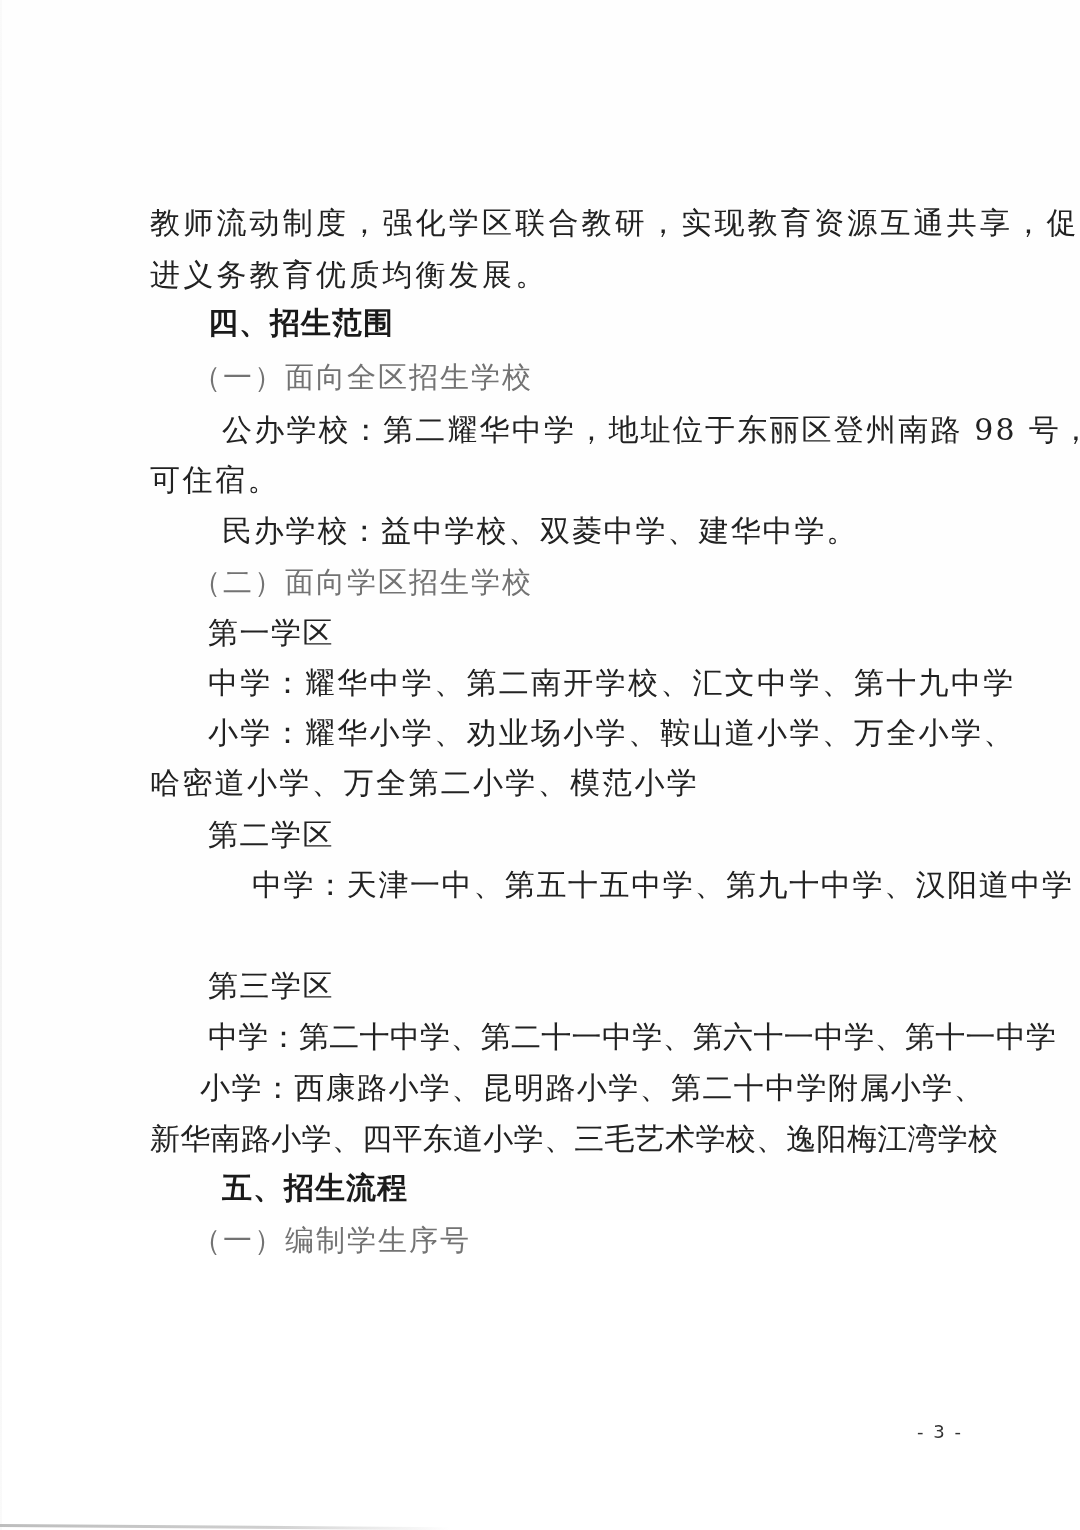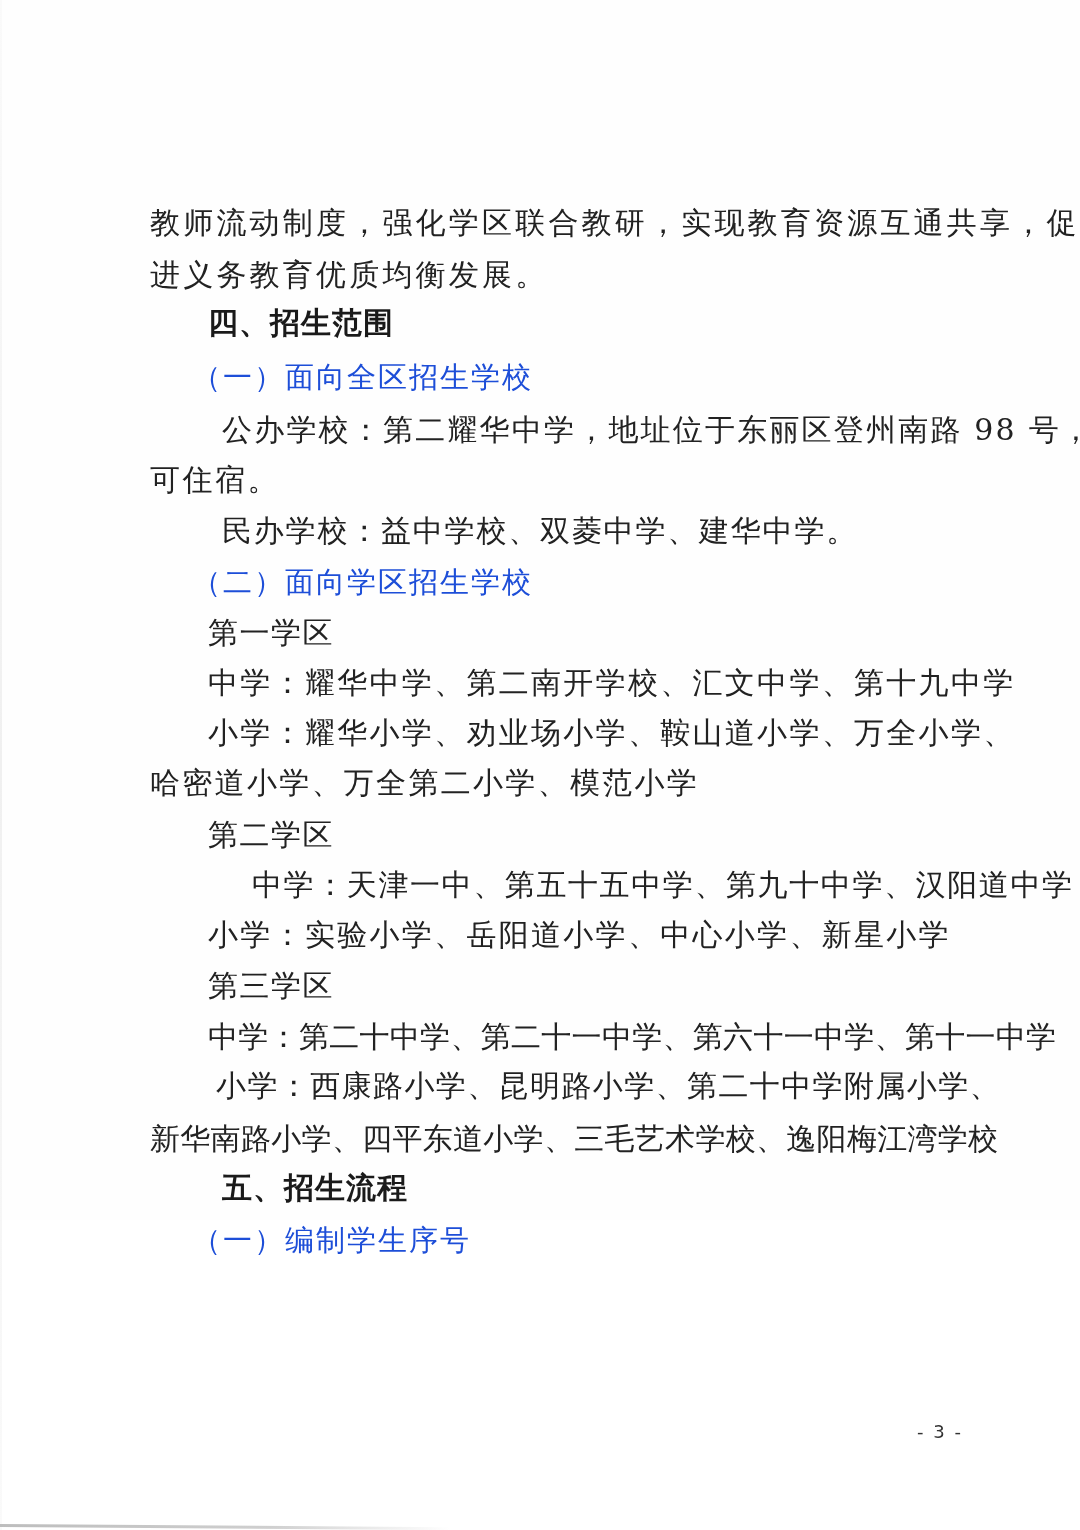--- a/index.html
+++ b/index.html
@@ -32,21 +32,21 @@
     .heading {
       font-family: Liberation Mono, monospace;
       font-weight: bold;
       font-size: 30px;
       letter-spacing: 1px;
       color: #1a1a1a;
     }
     .subheading {
       font-size: 29px;
       letter-spacing: 2px;
-      color: #1d4ed8;
+      color: #737373;
     }
     .page-number {
       position: absolute;
       left: 917px;
       top: 1421px;
       font-family: "DejaVu Sans", "Liberation Sans", sans-serif;
       font-size: 18px;
       color: #333;
       letter-spacing: 2px;
     }
@@ -87,25 +87,24 @@
 
   <div class="line subheading" style="left:192px; top:562px;">（二）面向学区招生学校</div>
 
   <div class="line" style="left:208px; top:613px;">第一学区</div>
   <div class="line" style="left:208px; top:663px; letter-spacing:2.3px;text-align:right;">中学：耀华中学、第二南开学校、汇文中学、第十九中学</div>
   <div class="line" style="left:208px; top:713px; letter-spacing:2.3px;">小学：耀华小学、劝业场小学、鞍山道小学、万全小学、</div>
   <div class="line" style="left:150px; top:763px; letter-spacing:2.3px;">哈密道小学、万全第二小学、模范小学</div>
 
   <div class="line" style="left:208px; top:815px;">第二学区</div>
   <div class="line" style="left:208px; top:865px; letter-spacing:1.6px;margin-left:44px;">中学：天津一中、第五十五中学、第九十中学、汉阳道中学</div>
-  <div class="line" style="left:208px; top:915px; letter-spacing:2.3px;">小学：实验小学、岳阳道小学、中心小学、新星小学</div>
 
   <div class="line" style="left:208px; top:966px;">第三学区</div>
   <div class="line" style="left:208px; top:1017px; letter-spacing:0.3px;">中学：第二十中学、第二十一中学、第六十一中学、第十一中学</div>
-  <div class="line" style="left:216px; top:1068px; letter-spacing:1.4px;font-family:Liberation Mono, monospace;">小学：西康路小学、昆明路小学、第二十中学附属小学、</div>
+  <div class="line" style="left:200px; top:1068px; letter-spacing:1.4px;">小学：西康路小学、昆明路小学、第二十中学附属小学、</div>
   <div class="line" style="left:150px; top:1119px; letter-spacing:0.3px;">新华南路小学、四平东道小学、三毛艺术学校、逸阳梅江湾学校</div>
 
   <div class="line heading" style="left:222px; top:1170px;">五、招生流程</div>
 
   <div class="line subheading" style="left:192px; top:1220px;">（一）编制学生序号</div>
 
 
   <div class="page-number">- 3 -</div>
 
   <div class="scan-edge"></div>

